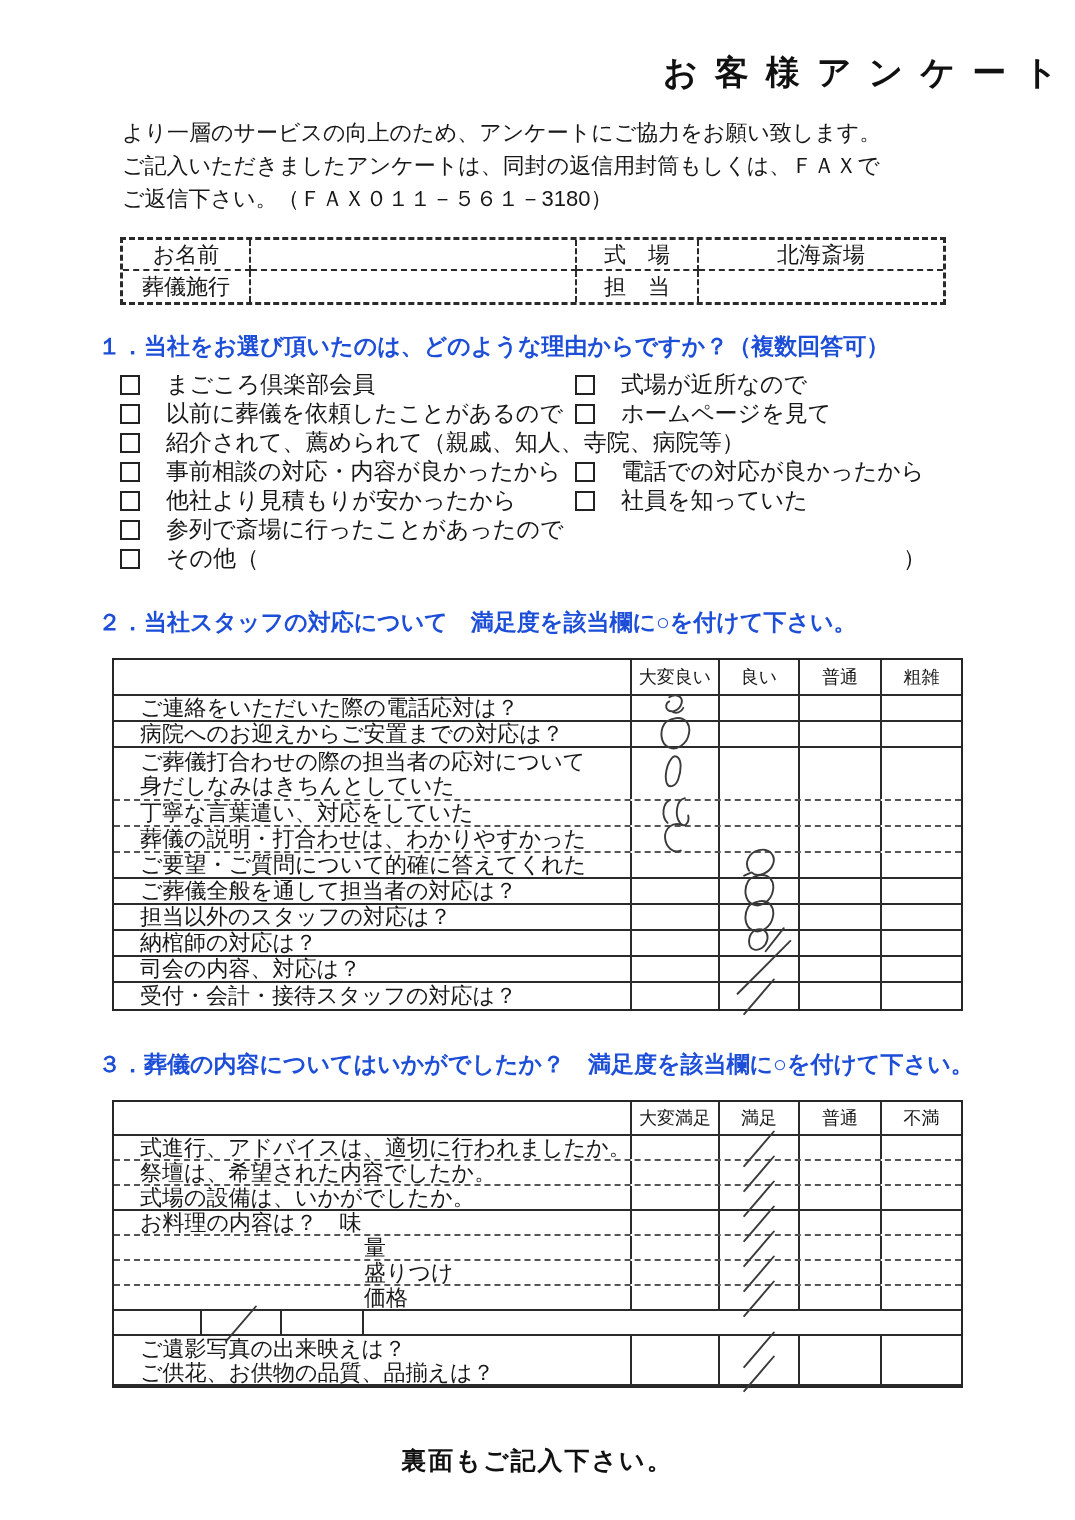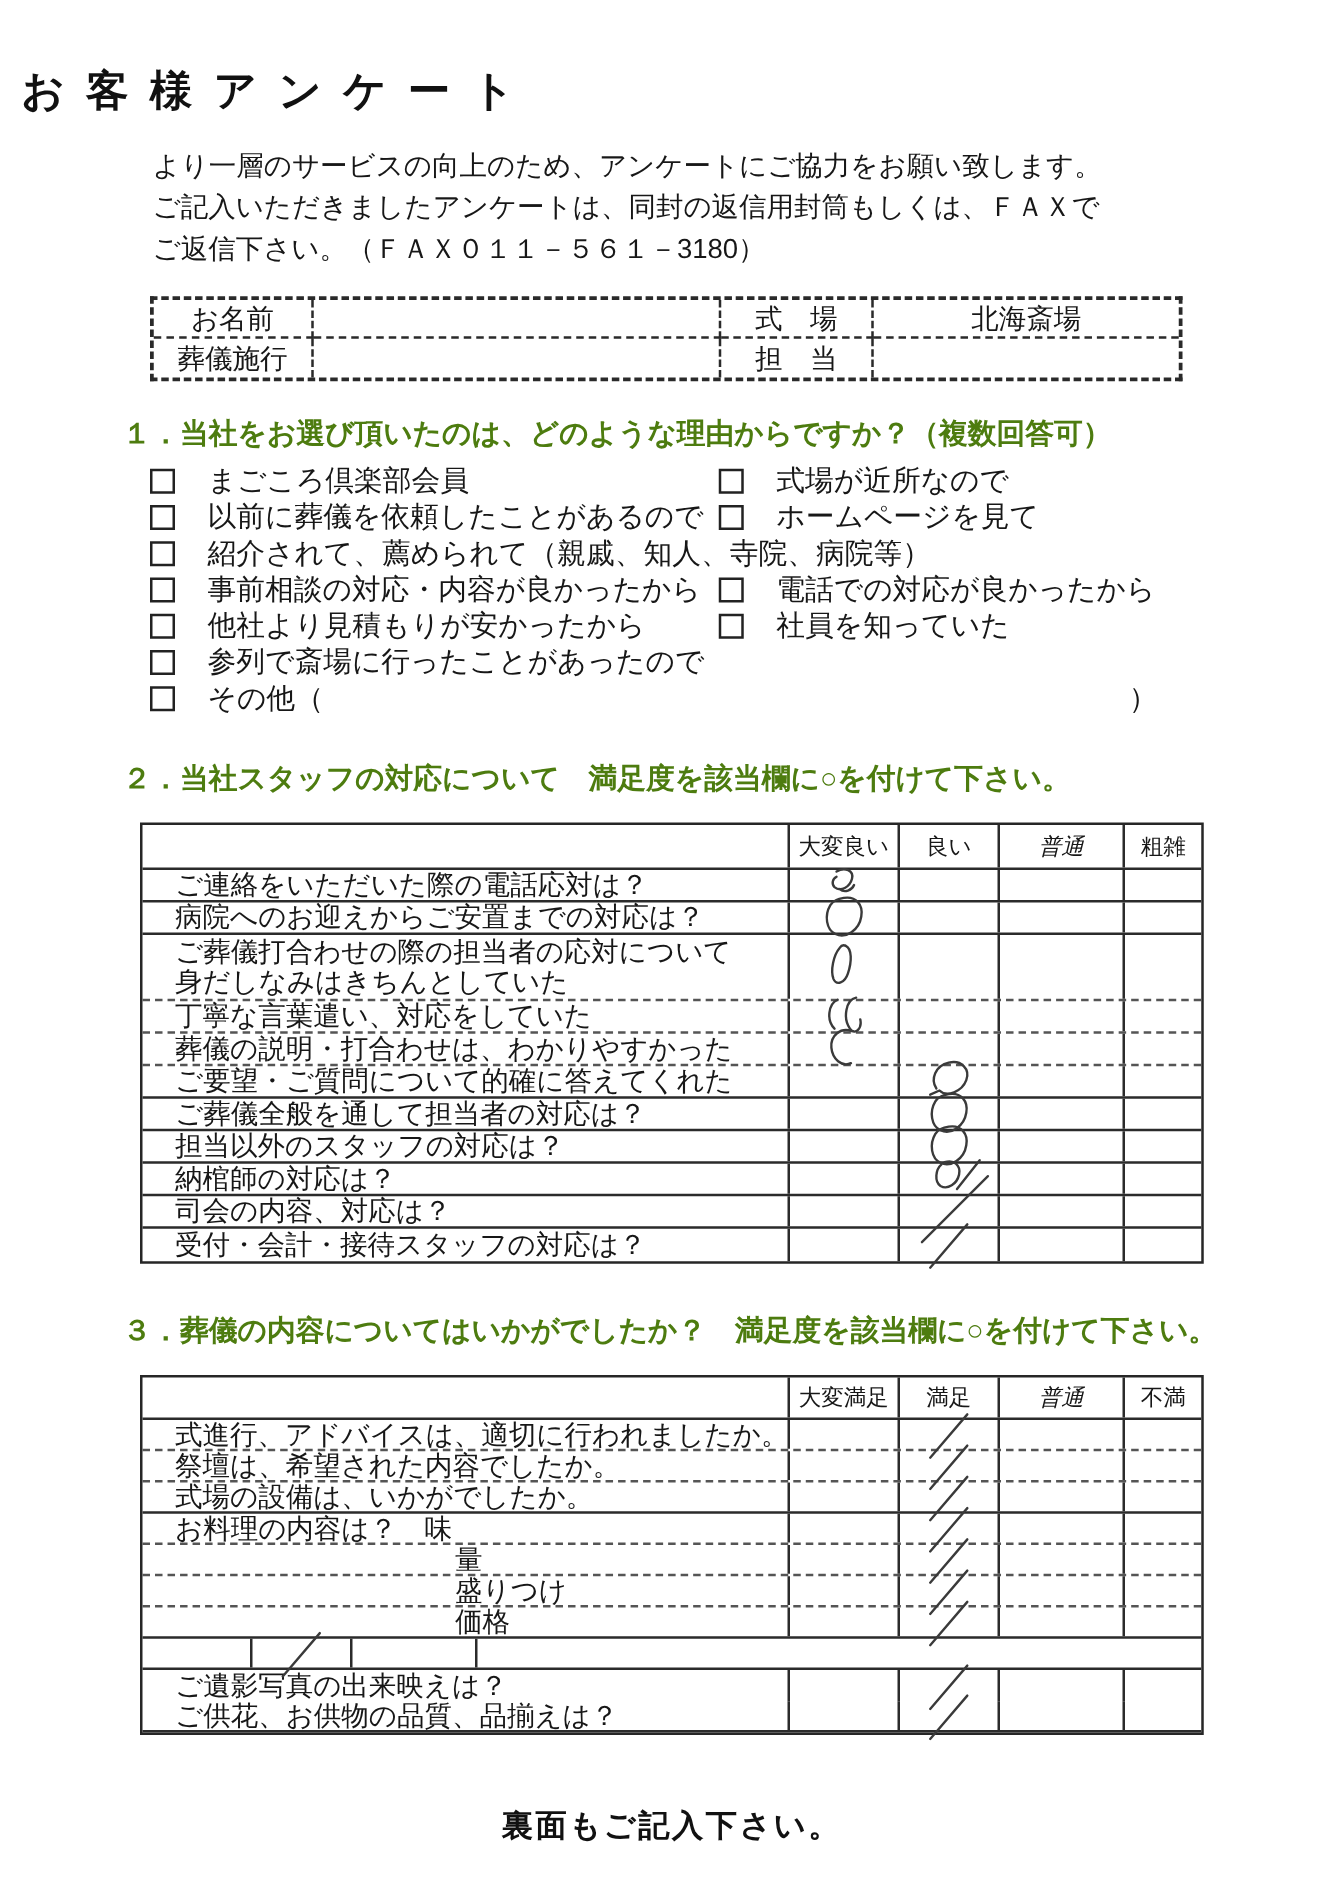--- a/index.html
+++ b/index.html
@@ -5,21 +5,21 @@
   html,body{margin:0;padding:0;}
   body{
     width:1075px;height:1520px;background:#ffffff;position:relative;
     font-family:"Liberation Sans","DejaVu Sans",sans-serif;
     color:#171717;-webkit-font-smoothing:antialiased;
   }
   .page{width:1075px;height:1520px;overflow:hidden;position:relative;}
 
   
   .title{
-    margin-top:50px;text-align:left;font-size:34px;font-weight:bold;
+    margin-top:50px;text-align:right;font-size:34px;font-weight:bold;
     letter-spacing:17px;text-indent:17px;color:#111;
   }
 
   
   .intro{margin:20px 0 0 122px;width:810px;font-size:22px;line-height:33px;font-weight:500;}
 
   
   .info-box{
     margin:22px 0 0 120px;width:826px;box-sizing:border-box;
     border:3px dashed #2a2a2a;
@@ -27,21 +27,21 @@
     font-size:22px;font-weight:500;
   }
   .ib-cell{
     display:flex;align-items:center;justify-content:center;box-sizing:border-box;
     border-right:2px dashed #2a2a2a;white-space:nowrap;
   }
   .ib-cell:nth-child(4n){border-right:none;text-align:center;}
   .ib-cell:nth-child(-n+4){border-bottom:2px dashed #2a2a2a;}
 
   
-  .sec-heading{margin:26px 0 0 98px;font-size:23px;font-weight:600;color:#4d7c0f;}
+  .sec-heading{margin:26px 0 0 98px;font-size:23px;font-weight:600;color:#1d4ed8;}
 
   
   .q1-list{margin:8px 0 0 120px;width:810px;font-size:23px;font-weight:500;}
   .q1-row{display:flex;height:29px;align-items:center;}
   .q1-item{display:flex;align-items:center;font-family:Liberation Serif, serif;}
   .q1-left{width:455px;flex:none;}
   .cbx{width:16px;height:16px;border:2px solid #222;flex:none;margin-right:26px;background:#fff;}
   .q1-label{white-space:nowrap;line-height:29px;}
   .close-paren{margin-left:auto;padding-right:4px;}
 
@@ -61,21 +61,21 @@
   .qcell{
     width:518px;flex:none;box-sizing:border-box;border-right:2px solid #2b2b2b;
     padding-left:26px;font-size:22px;line-height:1.05;
     display:flex;flex-direction:column;justify-content:center;white-space:nowrap;overflow:visible;
   }
   .qcell.indent{padding-left:250px;}
   .ratings{display:flex;flex:1;}
   .rcell{position:relative;flex:none;border-right:2px solid #2b2b2b;box-sizing:border-box;}
   .rcell:nth-child(1){width:88px;}
   .rcell:nth-child(2){width:80px;}
-  .rcell:nth-child(3){width:100px;font-style:italic;}
+  .rcell:nth-child(3){width:82px;}
   .rcell:nth-child(4){flex:1;border-right:none;}
   .hcell{display:flex;align-items:center;justify-content:center;font-size:18px;white-space:nowrap;}
 
   
   .mark{
     position:absolute;left:50%;top:50%;width:66px;height:46px;
     transform:translate(-50%,-50%);overflow:visible;pointer-events:none;
   }
   .mark path{fill:none;stroke:#3a3a3a;stroke-width:2.3;stroke-linecap:round;stroke-linejoin:round;}
 

